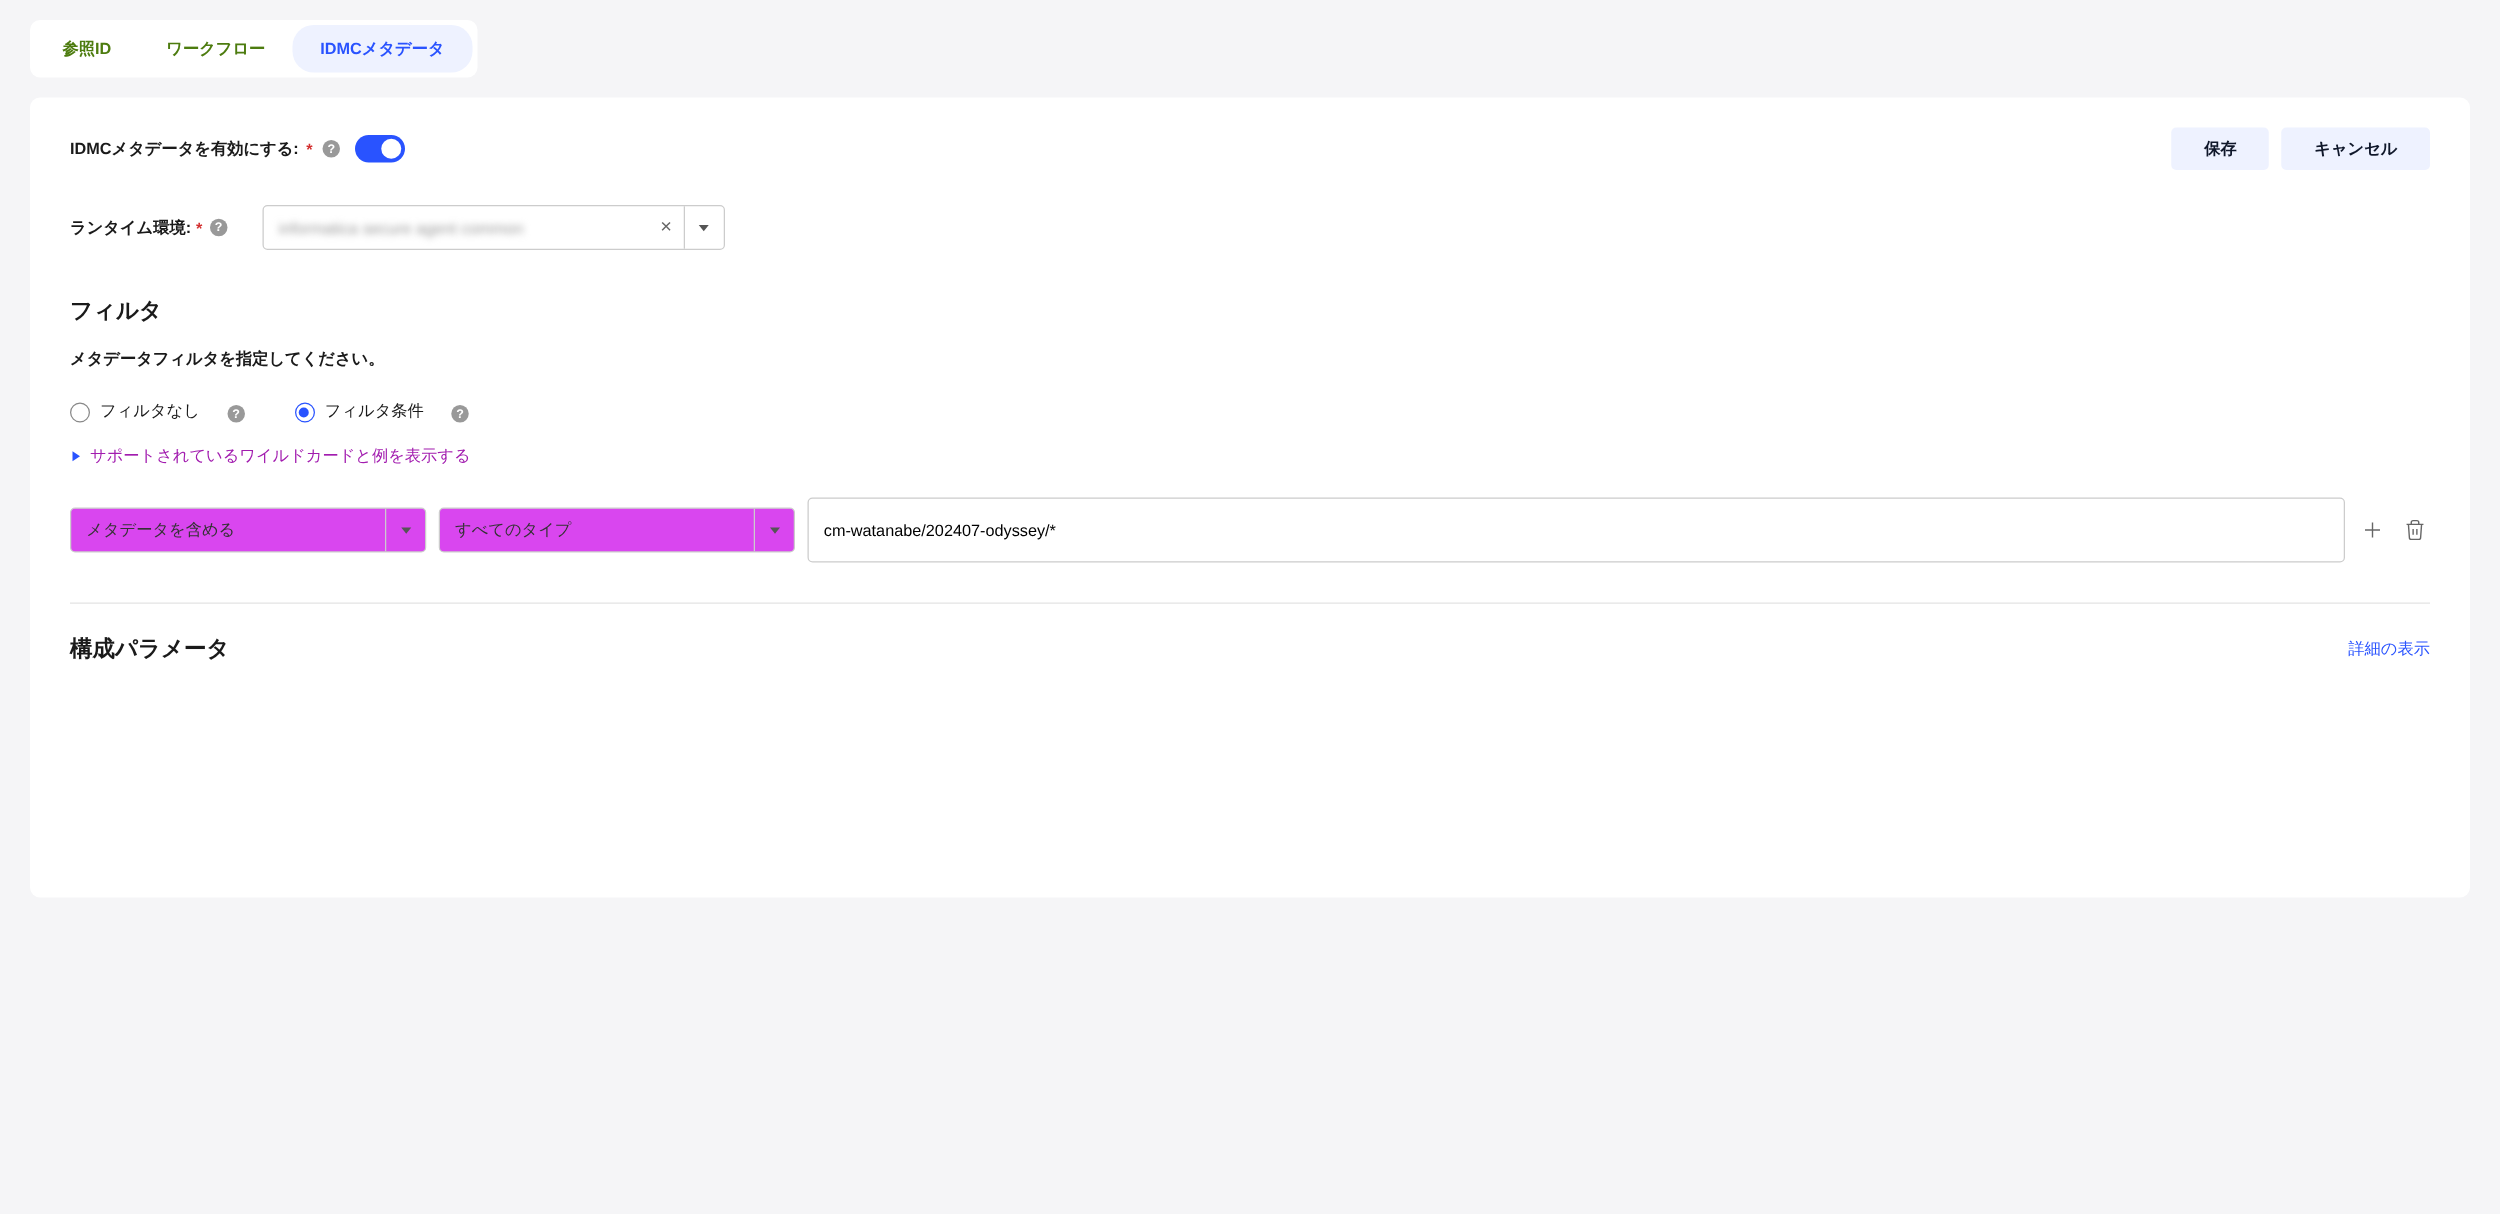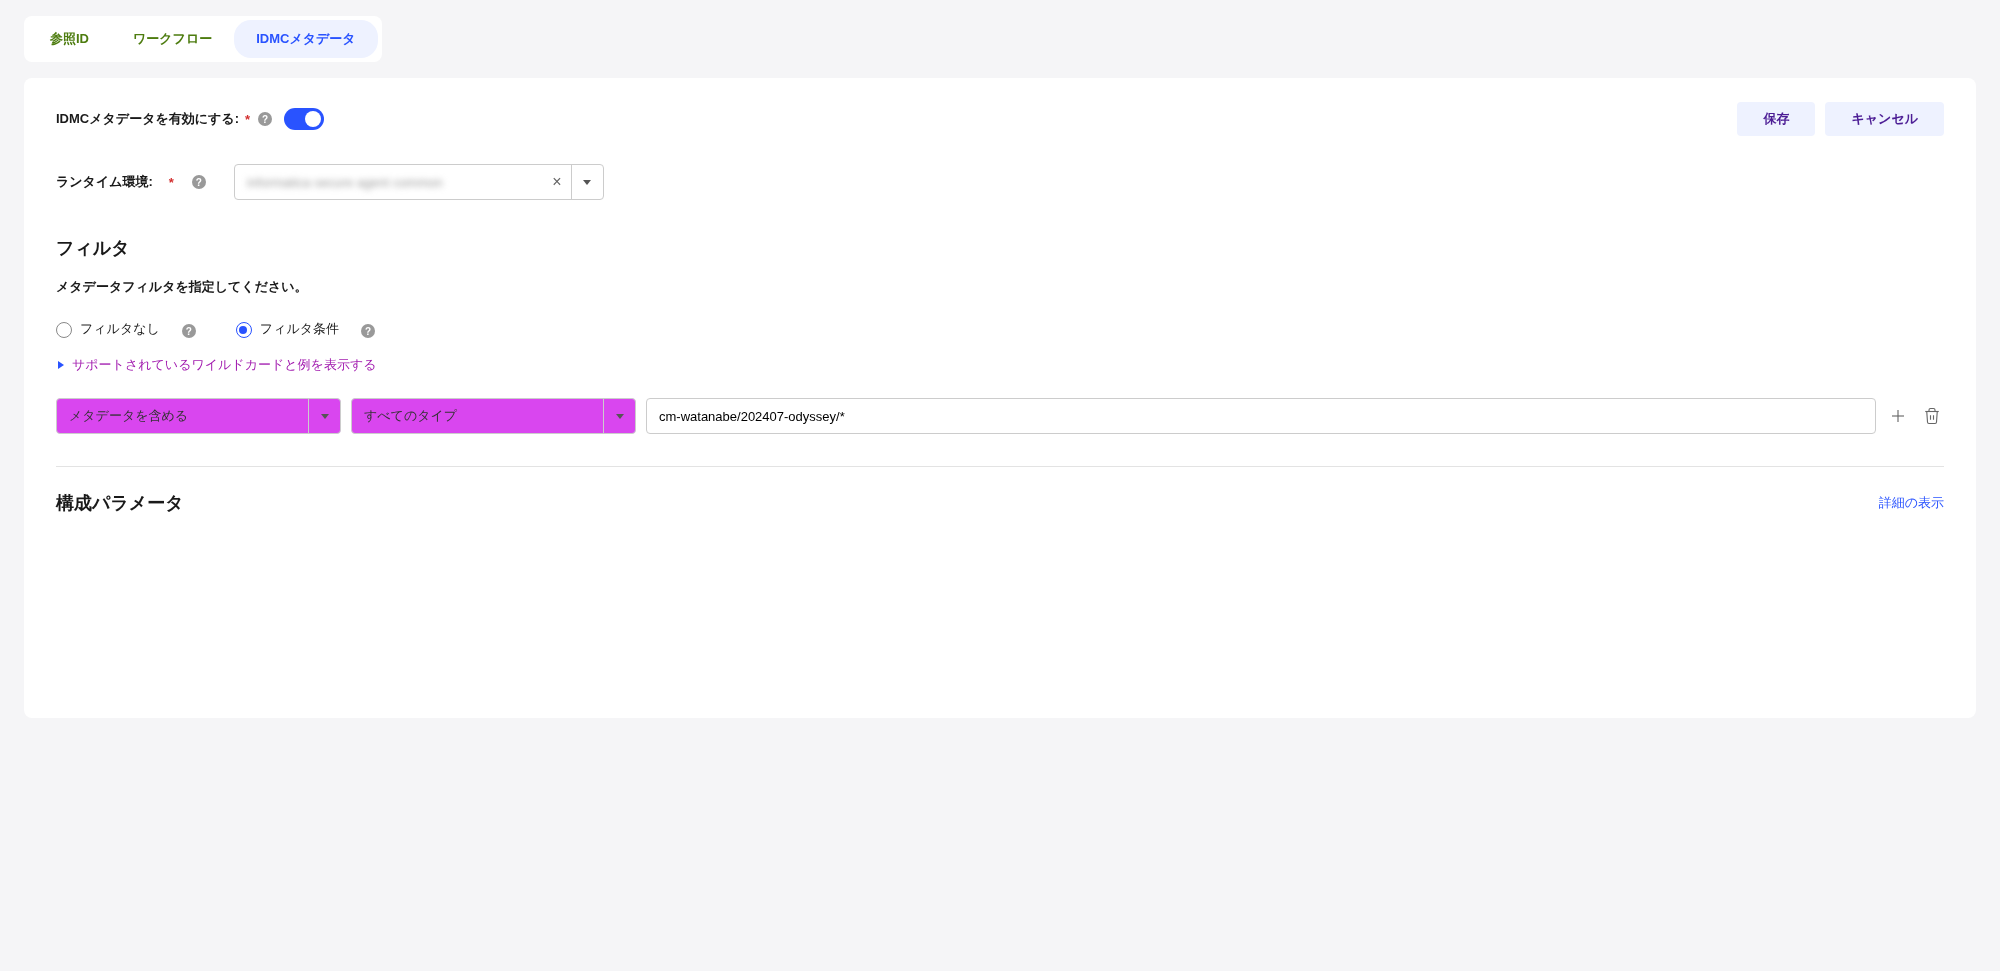--- a/index.html
+++ b/index.html
@@ -73,21 +73,21 @@
       margin-left: 8px;
     }
     .toggle-knob {
       width: 16px; height: 16px; border-radius: 50%;
       background: #fff; position: absolute; top: 3px; right: 3px;
     }
     .action-buttons { display: flex; gap: 10px; }
     .btn {
       padding: 8px 26px; border: none; border-radius: 4px;
       font-size: 13px; font-weight: 600; cursor: pointer;
-      background: #eef2ff; color: #4c1d95; text-align: center;
+      background: #eef2ff; color: #0f172a; text-align: center;
     }
     .runtime-row {
       display: flex; align-items: center; gap: 28px;
       margin-bottom: 36px;
     }
     .select-combo {
       display: flex; align-items: center;
       border: 1px solid #ccc; border-radius: 4px;
       height: 36px; min-width: 370px;
       background: #fff;
@@ -156,21 +156,21 @@
     .dropdown-value {
       flex: 1; padding: 0 12px; color: #333; font-size: 13px;
     }
     .dropdown-arrow {
       width: 32px; height: 100%; border-left: 1px solid #ccc;
       display: flex; align-items: center; justify-content: center;
     }
     .dd-1 { width: 285px; }
     .dd-2 { width: 285px; }
     .filter-input {
-      flex: 1; height: 36px; border: 1px solid #ccc; border-radius: 4px;
+      flex: 1; height: 52px; border: 1px solid #ccc; border-radius: 4px;
       padding: 0 12px; font-size: 13px; outline: none;
     }
     .icon-btn {
       width: 24px; height: 24px; display: flex; align-items: center;
       justify-content: center; cursor: pointer; color: #666;
     }
     .plus-svg, .trash-svg { width: 18px; height: 18px; stroke: #666; stroke-width: 1.5; fill: none; }
     .divider {
       border: none; border-top: 1px solid #e3e3e3; margin-bottom: 24px;
     }
@@ -203,21 +203,21 @@
           <div class="toggle-knob"></div>
         </div>
       </div>
       <div class="action-buttons">
         <button class="btn">保存</button>
         <button class="btn">キャンセル</button>
       </div>
     </div>
 
     <div class="runtime-row">
-      <div style="display:flex;align-items:center;gap:14px;justify-content:center;">
+      <div style="display:flex;align-items:center;gap:2px;justify-content:center;">
         <span class="label-text">ランタイム環境:</span>
         <span class="required">*</span>
         <span class="help-icon">?</span>
       </div>
       <div class="select-combo">
         <div class="select-value">informatica secure agent common</div>
         <div class="select-clear">×</div>
         <div class="select-arrow">
           <div class="chevron-down"></div>
         </div>

